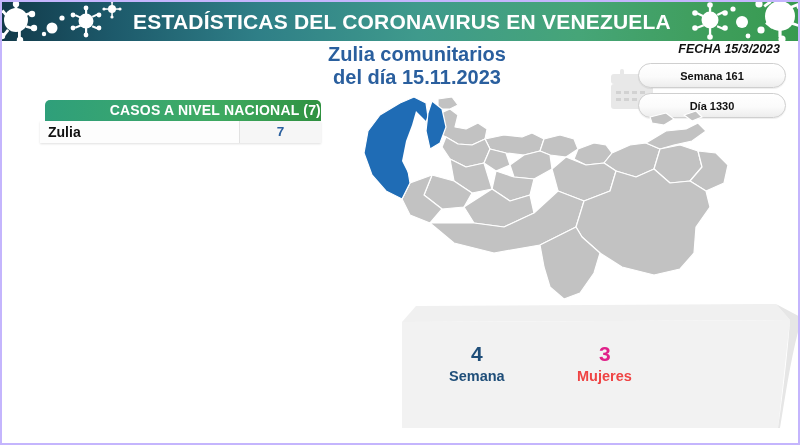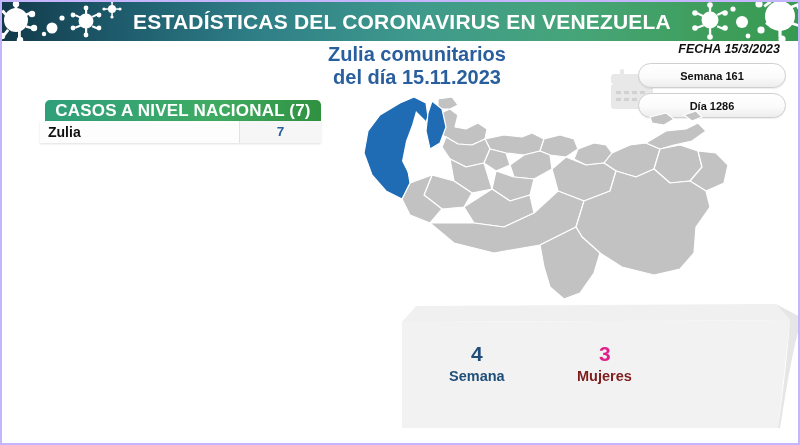--- a/index.html
+++ b/index.html
@@ -111,24 +111,24 @@
   
   .table-head {
     position: absolute;
     left: 43px;
     top: 98px;
     width: 276px;
     height: 30px;
     background: linear-gradient(90deg, #2f9f7a 0%, #37a571 30%, #3fab62 62%, #2f9140 100%);
     border-radius: 5px 5px 0 0;
     color: #ffffff;
-    font-size: 17px;
+    font-size: 14px;
     font-weight: bold;
     line-height: 21px;
-    text-align: center;
+    text-align: right;
     letter-spacing: 0.2px;
     box-sizing: border-box;
     white-space: nowrap;
   }
   .table-row {
     position: absolute;
     left: 38px;
     top: 119px;
     width: 281px;
     height: 22px;
@@ -199,21 +199,21 @@
   .g-label {
     position: absolute;
     left: 24px;
     top: 28px;
     font-size: 14.5px;
     font-weight: bold;
     white-space: nowrap;
   }
   .men-color   { color: #1f4e79; }
   .women-num   { color: #e0218a; }
-  .women-label { color: #7f1d1d; }
+  .women-label { color: #ef4444; }
 </style>
 </head>
 <body>
 
 <div id="page">
 
   <div class="header-band">
 
     <svg class="virus" style="left:-6px; top:-4px; width:78px; height:48px;" viewBox="0 0 78 48">
       <g fill="#ffffff">
@@ -330,21 +330,21 @@
       <rect x="23" y="22" width="5" height="3"></rect>
         <rect x="31" y="22" width="5" height="3"></rect>
       <rect x="7" y="29" width="5" height="3"></rect>
         <rect x="15" y="29" width="5" height="3"></rect>
       <rect x="23" y="29" width="5" height="3"></rect>
         <rect x="31" y="29" width="5" height="3"></rect>
     </g>
   </svg>
 
   <div class="pill pill-semana">Semana 161</div>
-  <div class="pill pill-dia">Día 1286</div>
+  <div class="pill pill-dia">Día 1330</div>
 
   <div class="table-head">CASOS A NIVEL NACIONAL  (7)</div>
   <div class="table-row">
     <div class="cell-name">Zulia</div>
     <div class="cell-value">7</div>
   </div>
 
   <div class="map-wrap">
     <svg viewBox="0 0 448 215">
       <g stroke="#ffffff" stroke-width="1.2" stroke-linejoin="round">

